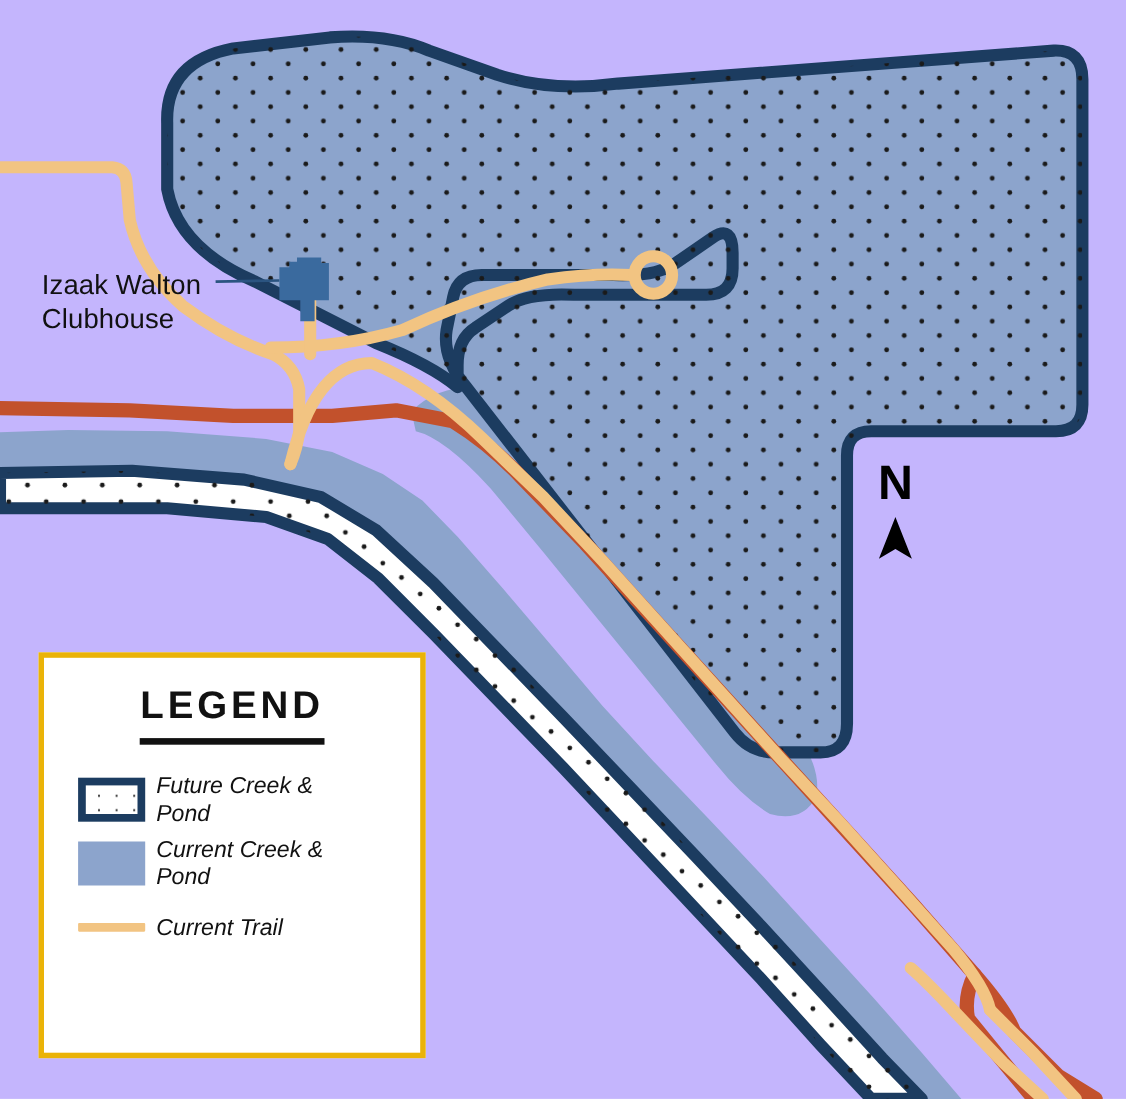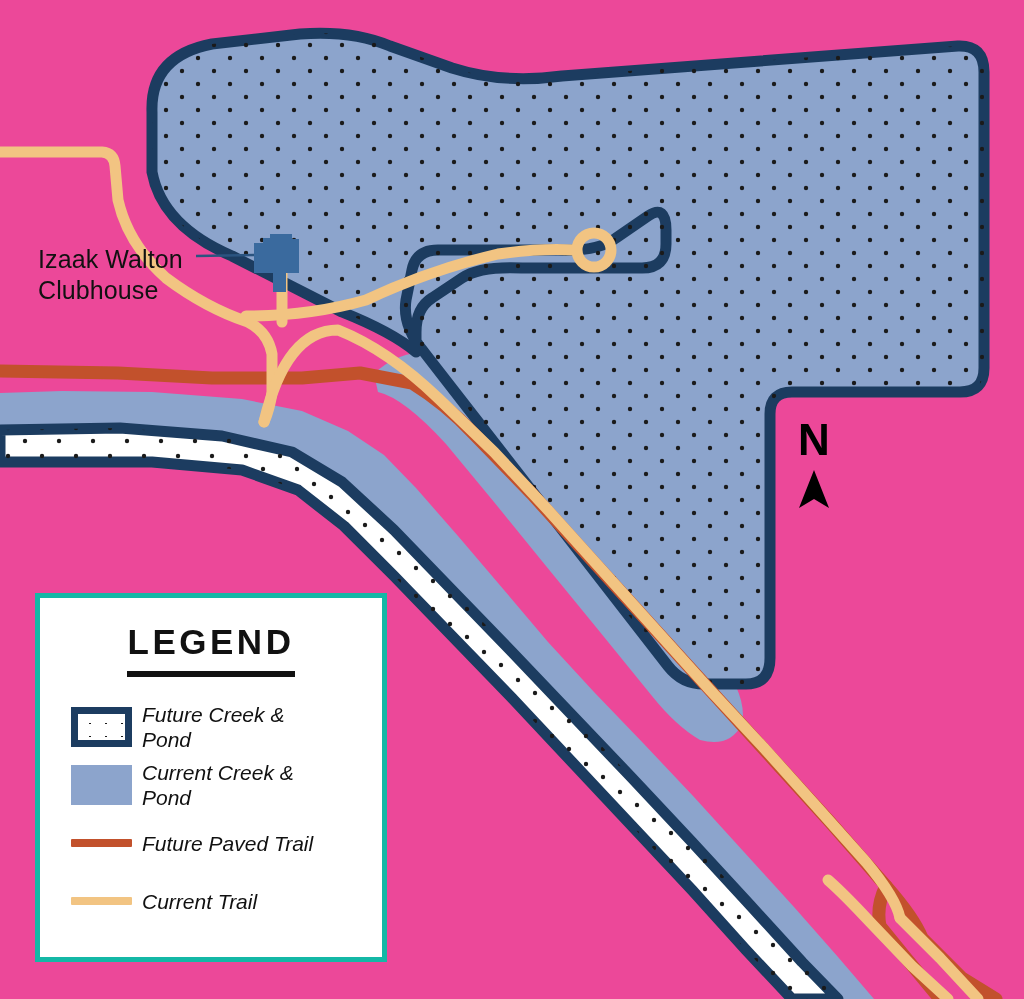--- a/index.html
+++ b/index.html
@@ -1,21 +1,21 @@
 <!DOCTYPE html>
 <html><head>
 <meta charset="utf-8">
 <title>Creek &amp; Pond Restoration Map</title>
 <style>
   html,body{margin:0;padding:0;background:#ffffff;}
   body{
     font-family:"Liberation Sans", sans-serif;
     width:1024px;height:999px;overflow:hidden;
   }
-  #map-root{position:relative;width:1024px;height:999px;background:#ec4899;}
+  #map-root{position:relative;width:1024px;height:999px;background:#c4b5fd;}
   #map-svg{position:absolute;top:0;left:0;width:1024px;height:999px;display:block;}
 
   
   #clubhouse-label{
     position:absolute;left:38px;top:244px;
     font-size:25px;line-height:31px;color:#111111;
     letter-spacing:0.1px;white-space:pre-line;
   }
 
   
@@ -26,21 +26,21 @@
   #north-arrow .n-letter{
     font-size:44px;font-weight:bold;line-height:44px;color:#000;
     letter-spacing:0px;
   }
   #north-arrow .n-arrow{display:block;margin:6px auto 0 auto;}
 
   
   #legend{
     position:absolute;left:35px;top:593px;
     width:352px;height:369px;
-    background:#ffffff;border:5px solid #14b8a6;
+    background:#ffffff;border:5px solid #eab308;
     box-sizing:border-box;
   }
   #legend-title-wrap{text-align:center;padding-top:24px;}
   #legend-title{
     font-size:35px;font-weight:bold;letter-spacing:3.5px;
     color:#111111;display:inline-block;
   }
   #legend-title-rule{
     width:168px;height:6px;background:#111111;
     margin:9px auto 0 auto;
@@ -189,26 +189,20 @@
       </div>
 
       <div class="legend-row">
         <div class="legend-swatch-cell">
           <div class="sw-current-water"></div>
         </div>
         <div class="legend-label">Current Creek &amp;
 Pond</div>
       </div>
 
-      <div class="legend-row">
-        <div class="legend-swatch-cell">
-          <div class="sw-line-red"></div>
-        </div>
-        <div class="legend-label">Future Paved Trail</div>
-      </div>
 
       <div class="legend-row">
         <div class="legend-swatch-cell">
           <div class="sw-line-tan"></div>
         </div>
         <div class="legend-label">Current Trail</div>
       </div>
 
     </div>
   </div>

